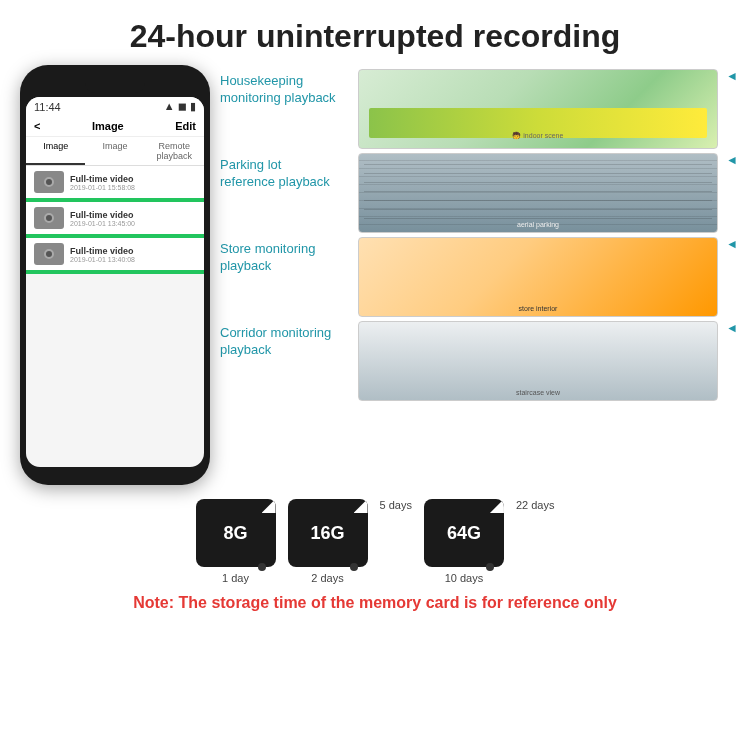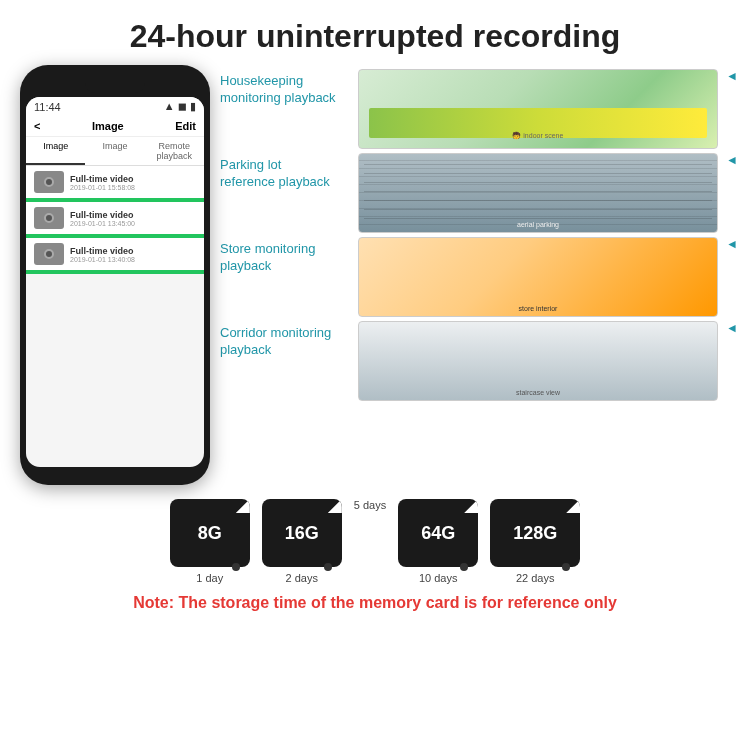--- a/index.html
+++ b/index.html
@@ -449,23 +449,19 @@
 
     <div class="storage-card-wrap">
       <div class="sd-card">
         <div class="sd-notch"></div>
         <span class="sd-label-size">64G</span>
       </div>
       <span class="sd-label-days">10 days</span>
     </div>
 
     <div class="storage-card-wrap">
-      <div class="sd-card" style="width:90px;">
-        <div class="sd-notch"></div>
-        <span class="sd-label-size">128G</span>
-      </div>
       <span class="sd-label-days">22 days</span>
     </div>
 
   </div>
 
   <div class="storage-note">Note: The storage time of the memory card is for reference only</div>
 </div>
 
 </body></html>

